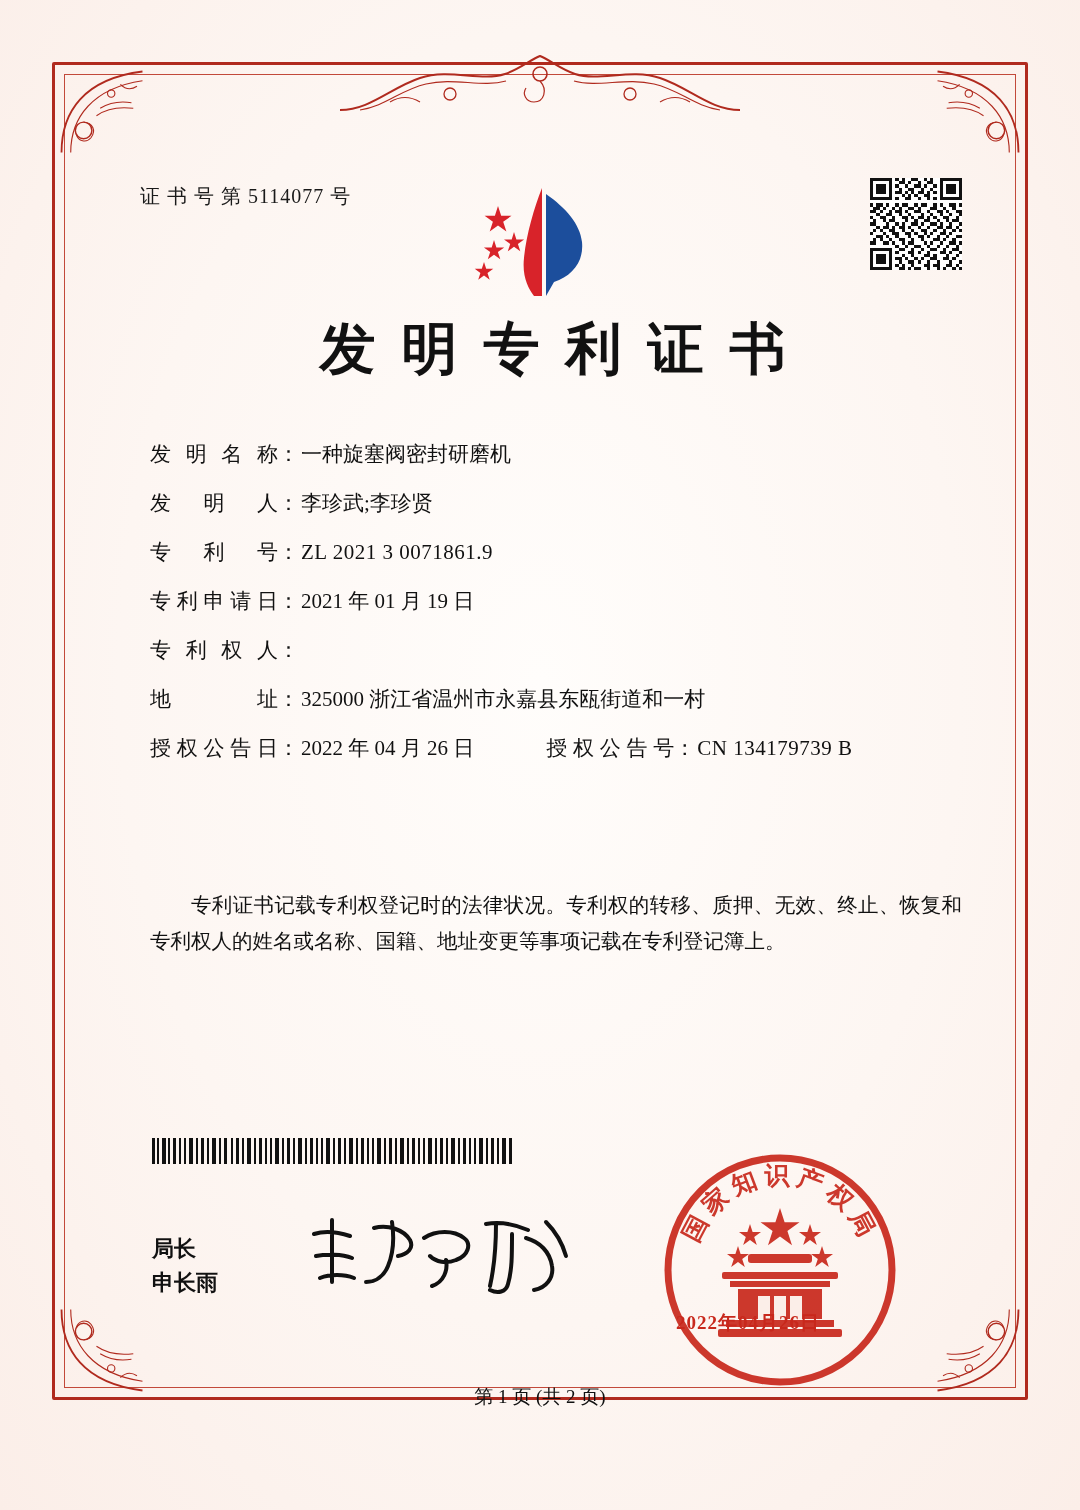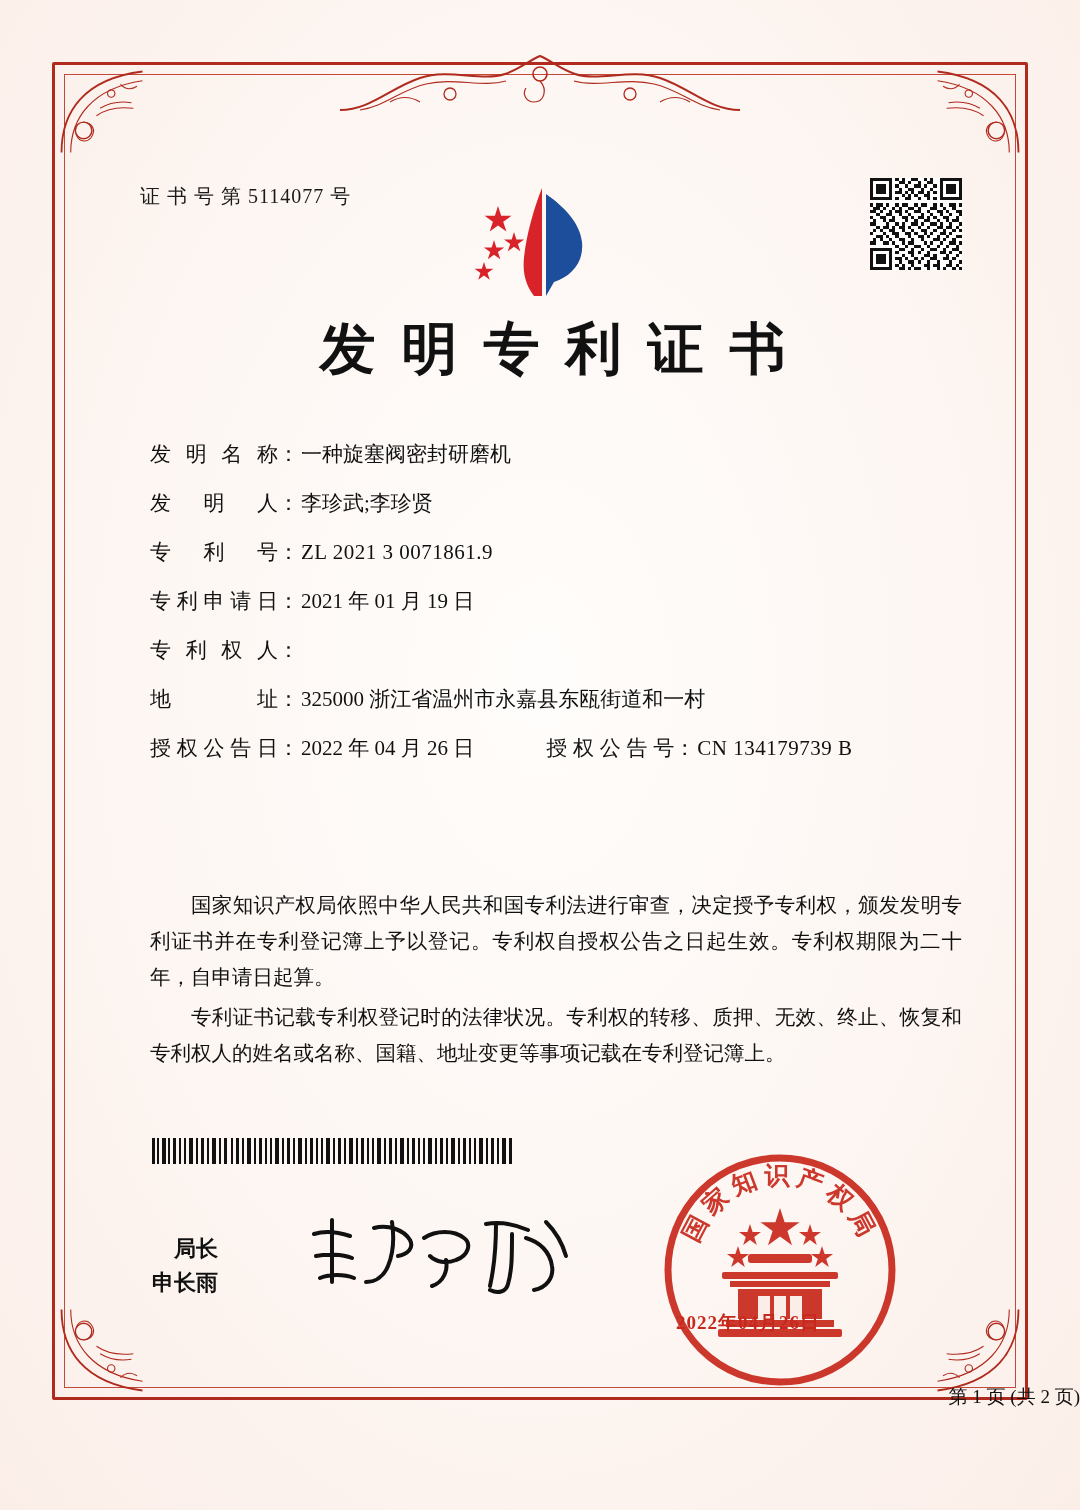--- a/index.html
+++ b/index.html
@@ -184,21 +184,20 @@
 
   
   .sig-label {
     position: absolute;
     left: 152px;
     top: 1232px;
     font-size: 22px;
     font-weight: 700;
     line-height: 1.55;
     color: #111;
-    text-align: right;
   }
   .signature {
     position: absolute;
     left: 300px;
     top: 1208px;
     width: 280px;
     height: 90px;
     color: #111;
   }
   .signature svg { width: 100%; height: 100%; display: block; }
@@ -222,21 +221,21 @@
     font-size: 19px;
     font-weight: 700;
     letter-spacing: 1px;
   }
 
   
   .page-num {
     position: absolute;
     left: 0; right: 0;
     top: 1384px;
-    text-align: right;
+    text-align: center;
     font-size: 19px;
     color: #111;
   }
   .footnote {
     position: absolute;
     left: 0; right: 0;
     top: 1466px;
     text-align: center;
     font-size: 19px;
     color: #111;
@@ -658,21 +657,20 @@
           <span>公</span>
           <span>告</span>
           <span>号</span>
       </div>
       <div class="colon">：</div>
       <div class="value mono">CN 134179739 B</div>
     </div>
   </div>
 
   <div class="paras">
-    <p>国家知识产权局依照中华人民共和国专利法进行审查，决定授予专利权，颁发发明专利证书并在专利登记簿上予以登记。专利权自授权公告之日起生效。专利权期限为二十年，自申请日起算。</p>
     <p>专利证书记载专利权登记时的法律状况。专利权的转移、质押、无效、终止、恢复和专利权人的姓名或名称、国籍、地址变更等事项记载在专利登记簿上。</p>
   </div>
 
   <div class="barcode">
     <svg viewBox="0 0 360 26" shape-rendering="crispEdges">
       <g fill="#111">
         <rect x="0" y="0" width="3" height="26"></rect>
           <rect x="5" y="0" width="2" height="26"></rect>
         <rect x="10" y="0" width="4" height="26"></rect>
           <rect x="16" y="0" width="2" height="26"></rect>

